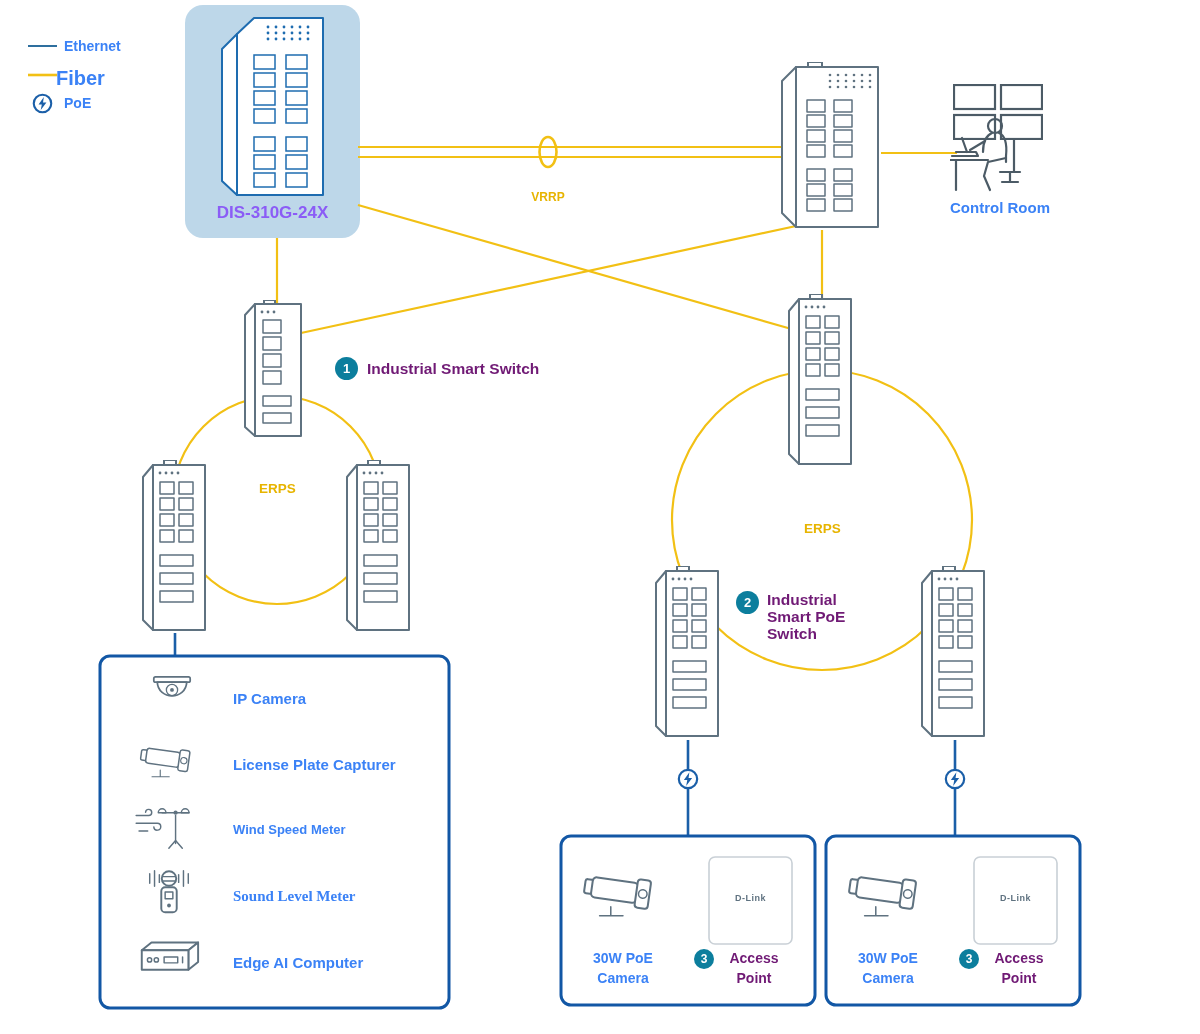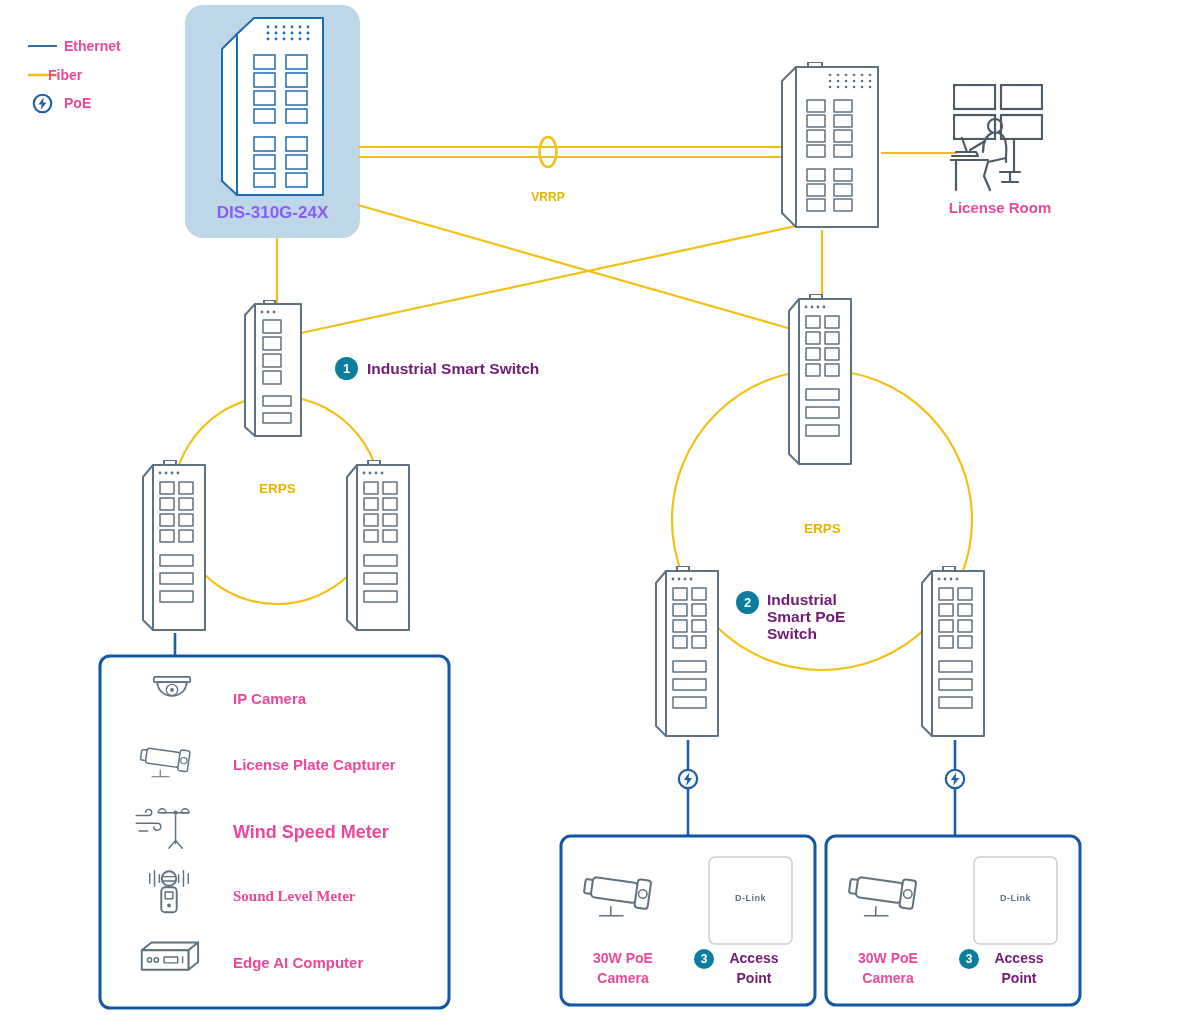--- a/index.html
+++ b/index.html
@@ -13,21 +13,21 @@
   .s-g-t{ stroke:#5f7280; fill:none; stroke-width:1.5; stroke-linejoin:round; stroke-linecap:round; }
   .f-g  { fill:#5f7280; stroke:none; }
   .s-b  { stroke:#1e6cb0; fill:#ffffff; stroke-width:2; stroke-linejoin:round; }
   .s-b-t{ stroke:#1e6cb0; fill:none; stroke-width:1.5; }
   .f-b  { fill:#1e6cb0; stroke:none; }
   .fiber { stroke:#f2c014; stroke-width:2.2; fill:none; }
   .eth   { stroke:#1b5fa8; stroke-width:2.6; fill:none; }
   .bluebox { fill:#ffffff; stroke:#1257a5; stroke-width:3; }
 
   
-  .lbl { position:absolute; color:#ec4899; font-weight:700; white-space:nowrap; }
+  .lbl { position:absolute; color:#3b82f6; font-weight:700; white-space:nowrap; }
   .pre { white-space:pre-line; }
   .center { text-align:center; }
   .teal { color:#701a75; }
   .yellow { color:#e7b400; }
   .blue { color:#8b5cf6; }
   .badge { position:absolute; width:23px; height:23px; border-radius:50%;
            background:#0c7e9d; color:#fff; font-size:13px; font-weight:700;
            display:flex; align-items:center; justify-content:center; }
   .badge.sm { width:20px; height:20px; font-size:12px; }
 </style>
@@ -308,42 +308,42 @@
     <use href="#snd" x="142" y="866" width="54" height="54"></use>
     <use href="#pc" x="134" y="938" width="68" height="40"></use>
 
     <use href="#cam" x="578" y="866" width="92" height="61"></use>
     <use href="#cam" x="843" y="866" width="92" height="61"></use>
     <rect x="709" y="857" width="83" height="87" rx="6" fill="#ffffff" stroke="#c9d0d6" stroke-width="1.6"></rect>
     <rect x="974" y="857" width="83" height="87" rx="6" fill="#ffffff" stroke="#c9d0d6" stroke-width="1.6"></rect>
   </svg>
 
   <div class="lbl" style="left:64px; top:38px; font-size:14px;">Ethernet</div>
-  <div class="lbl" style="left:48px; top:67px; font-size:14px;">Fiber</div>
+  <div class="lbl" style="left:56px; top:67px; font-size:20px;">Fiber</div>
   <div class="lbl" style="left:64px; top:95px; font-size:14px;">PoE</div>
 
   <div class="lbl blue center" style="left:185px; top:203px; width:175px; font-size:17px;">DIS-310G-24X</div>
 
   <div class="lbl yellow center" style="left:518px; top:190px; width:60px; font-size:12px;">VRRP</div>
 
-  <div class="lbl center" style="left:925px; top:199px; width:150px; font-size:15px;">License Room</div>
+  <div class="lbl center" style="left:925px; top:199px; width:150px; font-size:15px;">Control Room</div>
 
   <div class="lbl yellow center" style="left:235px; top:481px; width:85px; font-size:13.5px;">ERPS</div>
   <div class="badge" style="left:335px; top:357px;">1</div>
   <div class="lbl teal" style="left:367px; top:360px; font-size:15.5px;">Industrial Smart Switch</div>
 
   <div class="lbl yellow center" style="left:780px; top:521px; width:85px; font-size:13.5px;">ERPS</div>
   <div class="badge" style="left:736px; top:591px;">2</div>
   <div class="lbl teal pre" style="left:767px; top:591px; font-size:15.5px; line-height:17px;">Industrial
 Smart PoE
 Switch</div>
 
   <div class="lbl" style="left:233px; top:690px; font-size:15px;">IP Camera</div>
   <div class="lbl" style="left:233px; top:756px; font-size:15px;">License Plate Capturer</div>
-  <div class="lbl" style="left:233px; top:822px; font-size:18px;">Wind Speed Meter</div>
+  <div class="lbl" style="left:233px; top:822px; font-size:13px;">Wind Speed Meter</div>
   <div class="lbl" style="left:233px; top:888px; font-size:15px;font-family:Liberation Serif, serif;">Sound Level Meter</div>
   <div class="lbl" style="left:233px; top:954px; font-size:15px;">Edge AI Computer</div>
 
   <div class="lbl center" style="left:714px; top:893px; width:73px; font-size:9px; color:#5f7280; letter-spacing:0.5px;">D-Link</div>
   <div class="lbl center pre" style="left:570px; top:948px; width:106px; font-size:14px; line-height:20px;">30W PoE
 Camera</div>
   <div class="badge sm" style="left:694px; top:949px;">3</div>
   <div class="lbl teal center pre" style="left:716px; top:948px; width:76px; font-size:14px; line-height:20px;">Access
 Point</div>
 

